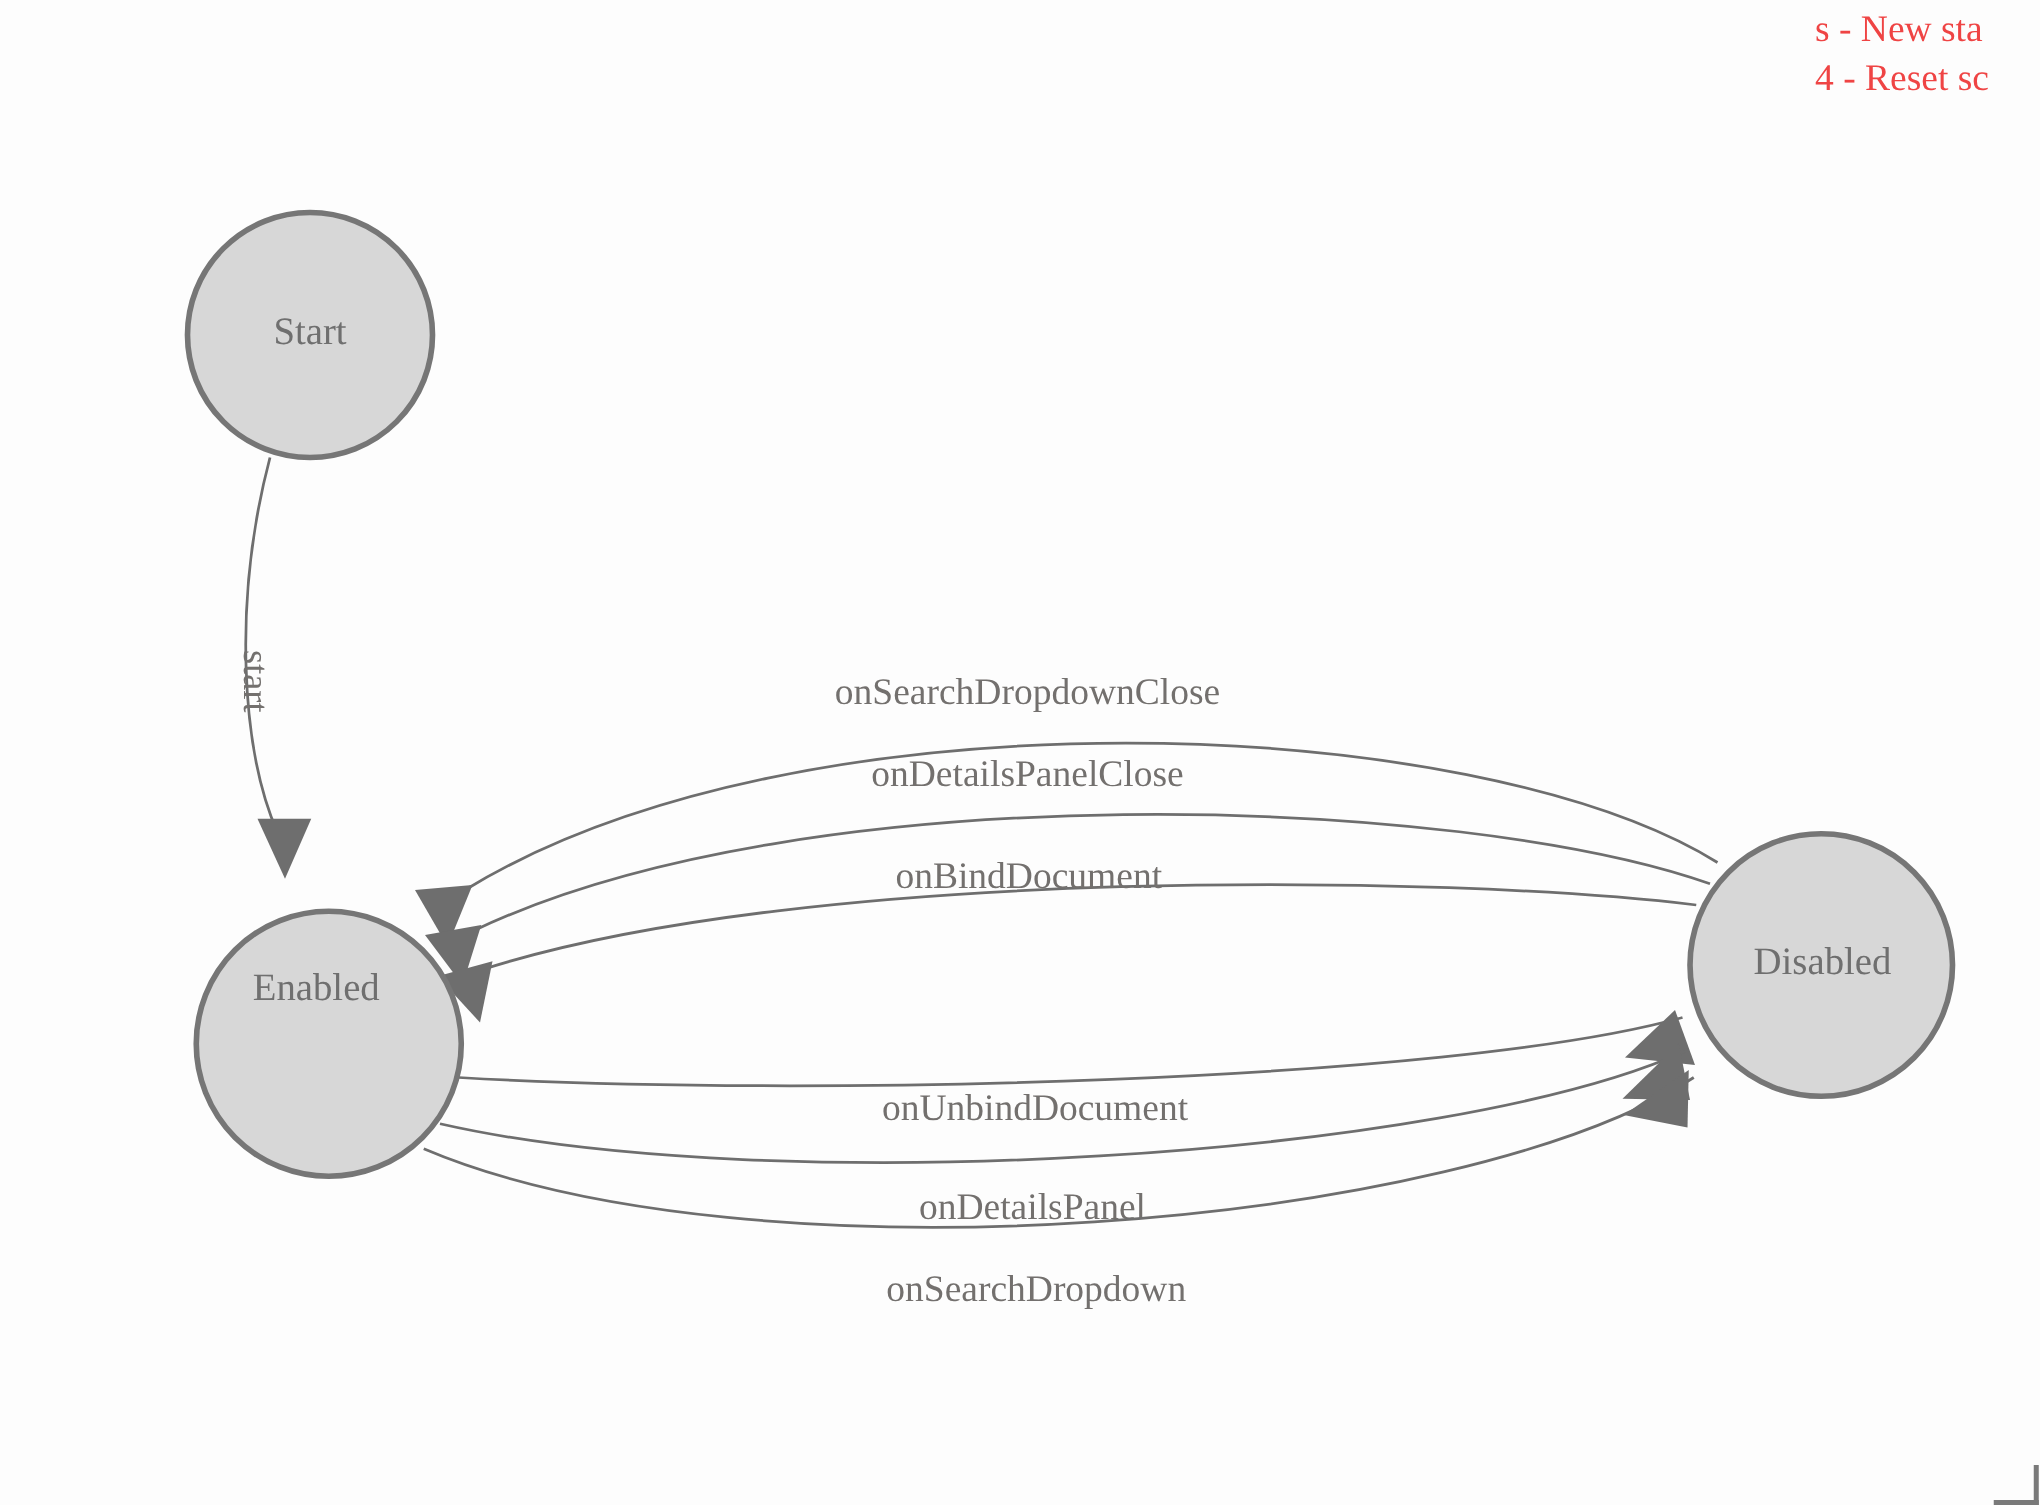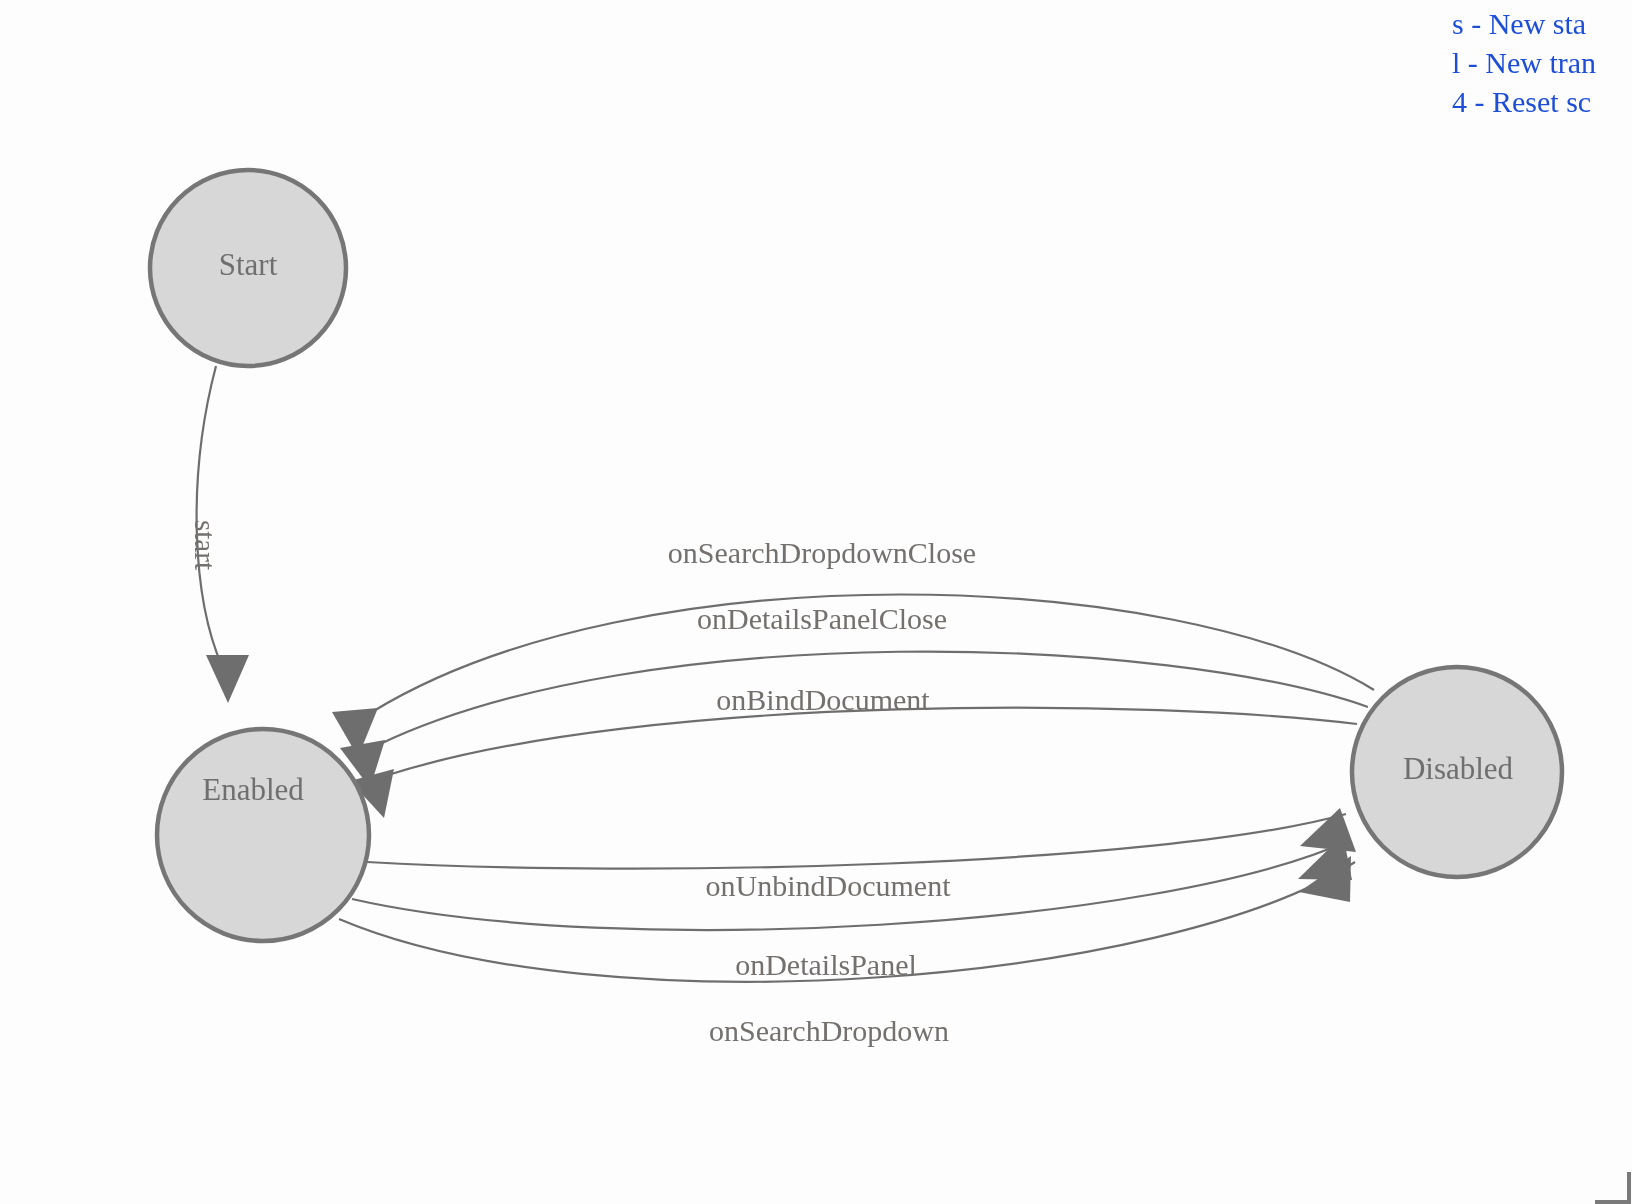--- a/index.html
+++ b/index.html
@@ -64,21 +64,21 @@
   #help-overlay {
     position: absolute;
     top: 0;
     right: 0;
     width: 210px;
     overflow: hidden;
     padding-top: 4px;
     pointer-events: auto;
   }
   .help-line {
-    color: #1d4ed8;
+    color: #ef4444;
     font-family: "Liberation Serif", "DejaVu Serif", serif;
     font-size: 30px;
     line-height: 39px;
     white-space: nowrap;
     padding-left: 30px;
   }
   #resize-handle {
     position: absolute;
     right: 0;
     bottom: 0;
@@ -163,21 +163,20 @@
 
     <g>
       <circle class="node-circle" cx="1457" cy="772" r="105"></circle>
       <text class="node-label" x="1458" y="772">Disabled</text>
     </g>
 
   </svg>
 
   <div id="help-overlay">
     <div class="help-line">s - New sta</div>
-    <div class="help-line">l - New tran</div>
     <div class="help-line">4 - Reset sc</div>
   </div>
 
   <div id="resize-handle">
     <div class="rh-v"></div>
     <div class="rh-h"></div>
   </div>
 
 </div>
 

